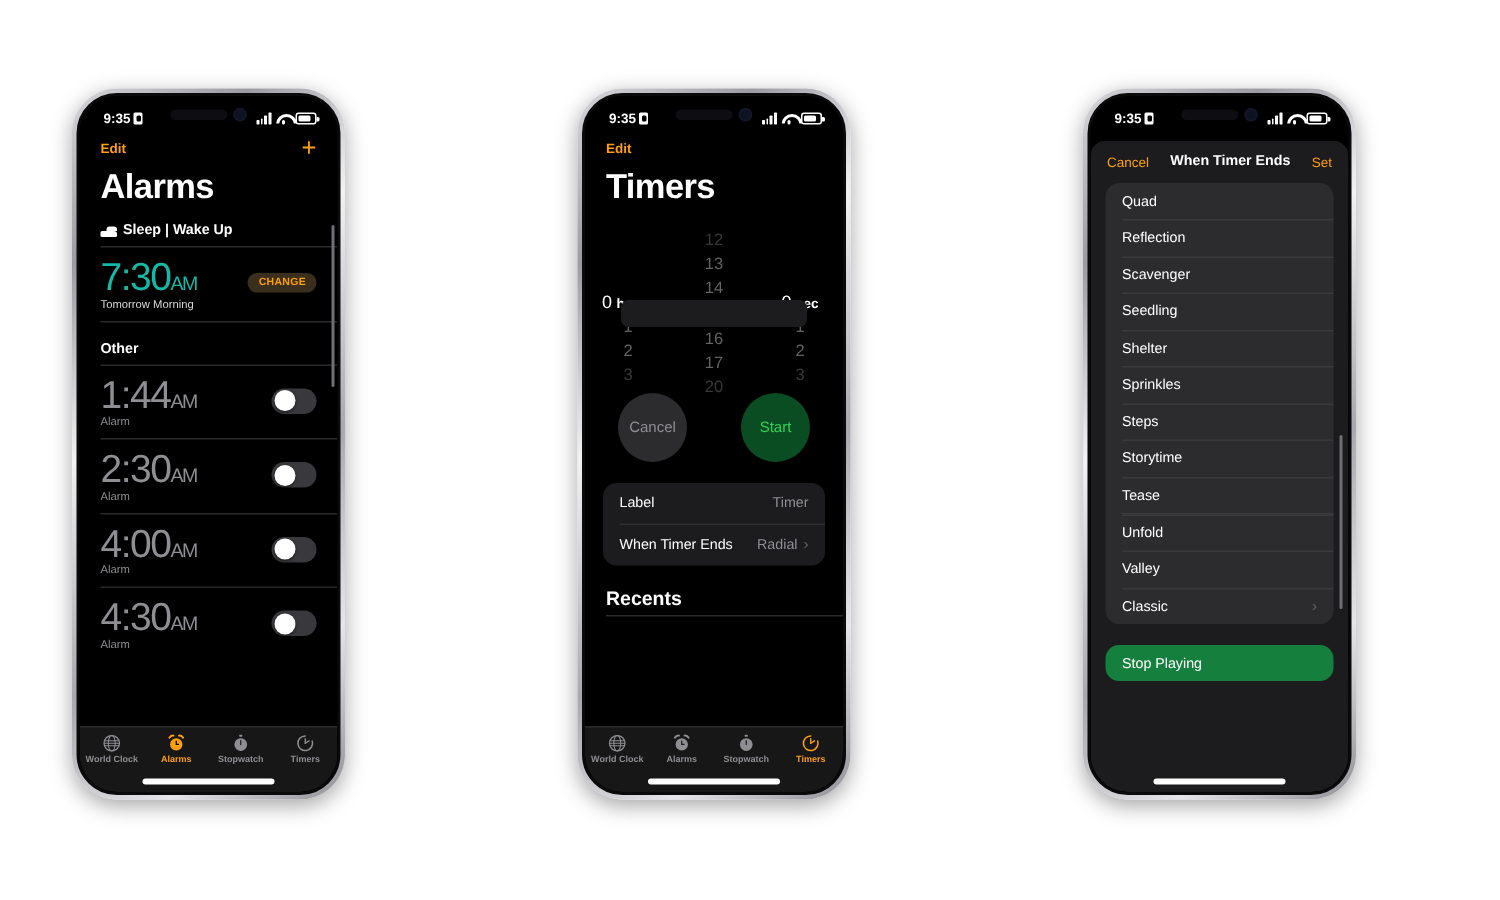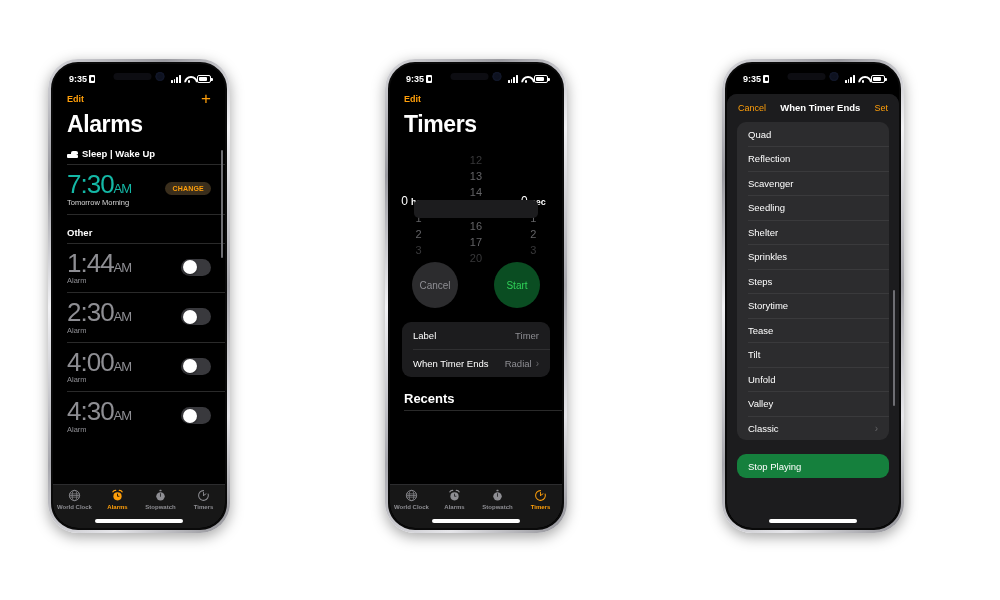--- a/index.html
+++ b/index.html
@@ -606,23 +606,20 @@
               </div>
             <div class="sound-sep"></div>
             <div class="sound-row">
                 <span>Storytime</span>
               </div>
             <div class="sound-sep"></div>
             <div class="sound-row">
                 <span>Tease</span>
               </div>
             <div class="sound-sep"></div>
-            <div class="sound-row">
-                <span>Tilt</span>
-              </div>
             <div class="sound-sep"></div>
             <div class="sound-row">
                 <span>Unfold</span>
               </div>
             <div class="sound-sep"></div>
             <div class="sound-row">
                 <span>Valley</span>
               </div>
             <div class="sound-sep"></div>
             <div class="sound-row">

